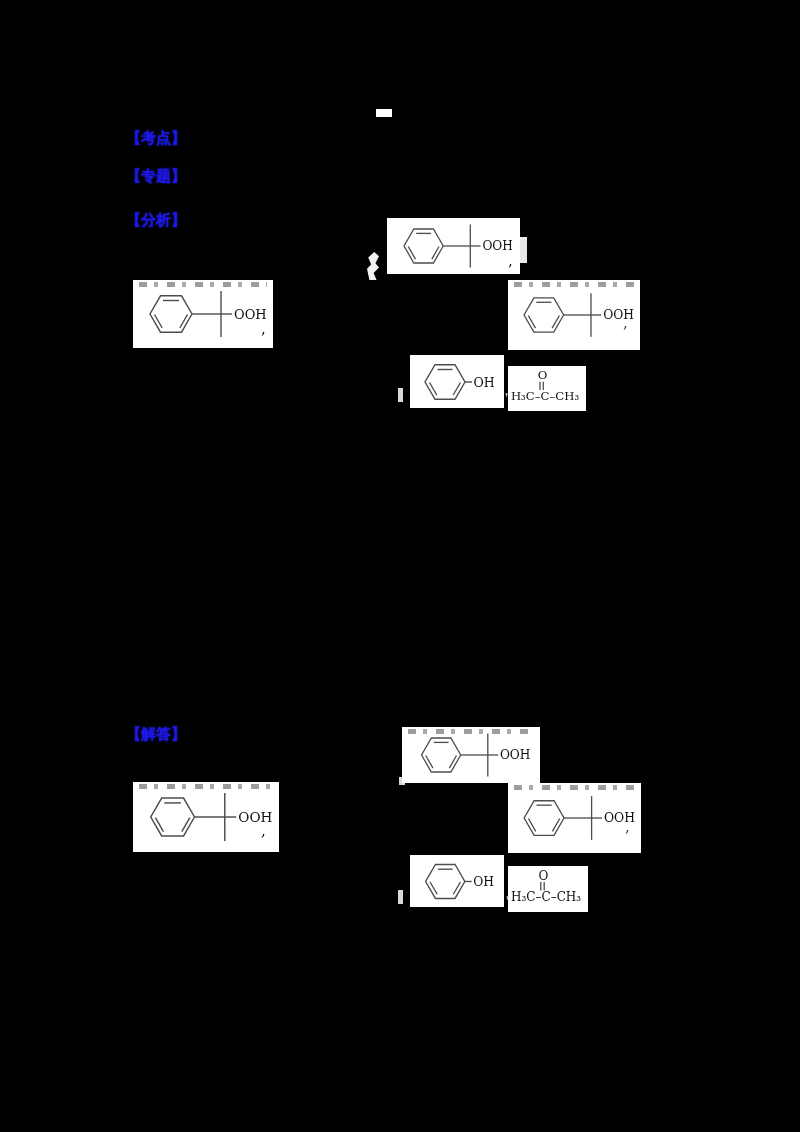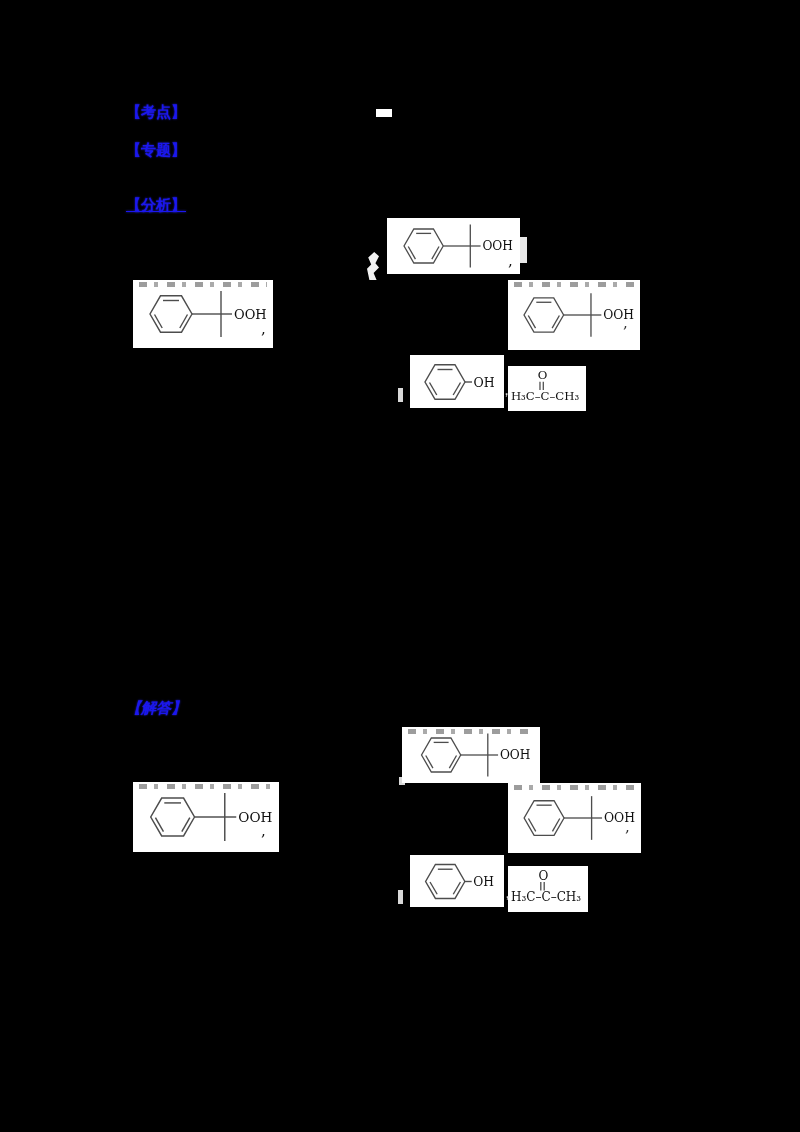--- a/index.html
+++ b/index.html
@@ -6,20 +6,21 @@
   body{background:#000;}
   #page{
     position:relative;width:800px;height:1132px;background:#000000;
     overflow:hidden;font-family:"Liberation Serif",serif;
   }
   .seclabel{
     position:absolute;left:126px;width:70px;height:22px;
     font-family:"Liberation Serif",serif;font-weight:700;font-size:15px;
     line-height:20px;color:#1b17ee;letter-spacing:0px;white-space:nowrap;
     text-shadow:0 0 2px rgba(40,40,255,.85);
+    margin-top:26px;
   }
   .imgbox{position:absolute;background:#ffffff;}
   .imgbox svg{display:block;width:100%;height:100%;}
   .noise{
     position:absolute;top:2px;left:6px;right:6px;height:5px;opacity:.5;
     background:repeating-linear-gradient(90deg,#3a3a3a 0 8px,transparent 8px 15px,#555 15px 19px,transparent 19px 28px);
   }
   .cm{position:absolute;font-family:"DejaVu Serif",serif;font-size:15px;line-height:1;}
   .dash{position:absolute;left:376px;top:109px;width:16px;height:8px;background:#ffffff;}
   .fragment{
@@ -30,22 +31,22 @@
   .strip{position:absolute;left:520px;top:237px;width:7px;height:26px;background:#e8e8e8;}
   .chemtext{font-family:"DejaVu Serif",serif;}
 </style>
 </head>
 <body>
 
 <div id="page">
 
   <div class="seclabel" style="top:102px;">【考点】</div>
   <div class="seclabel" style="top:140px;">【专题】</div>
-  <div class="seclabel" style="top:195px;text-decoration:underline;">【分析】</div>
-  <div class="seclabel" style="top:698px;font-style:italic;">【解答】</div>
+  <div class="seclabel" style="top:184px;">【分析】</div>
+  <div class="seclabel" style="top:698px;">【解答】</div>
 
   <div class="dash"></div>
 
   <div class="fragment"></div>
   <div class="speck" style="left:398px;top:388px;width:5px;height:14px;"></div>
   <div class="speck" style="left:399px;top:777px;width:6px;height:8px;"></div>
   <div class="speck" style="left:398px;top:890px;width:5px;height:14px;"></div>
   <div class="strip"></div>
 
   <div class="imgbox" style="left:387px;top:218px;width:133px;height:56px;">

